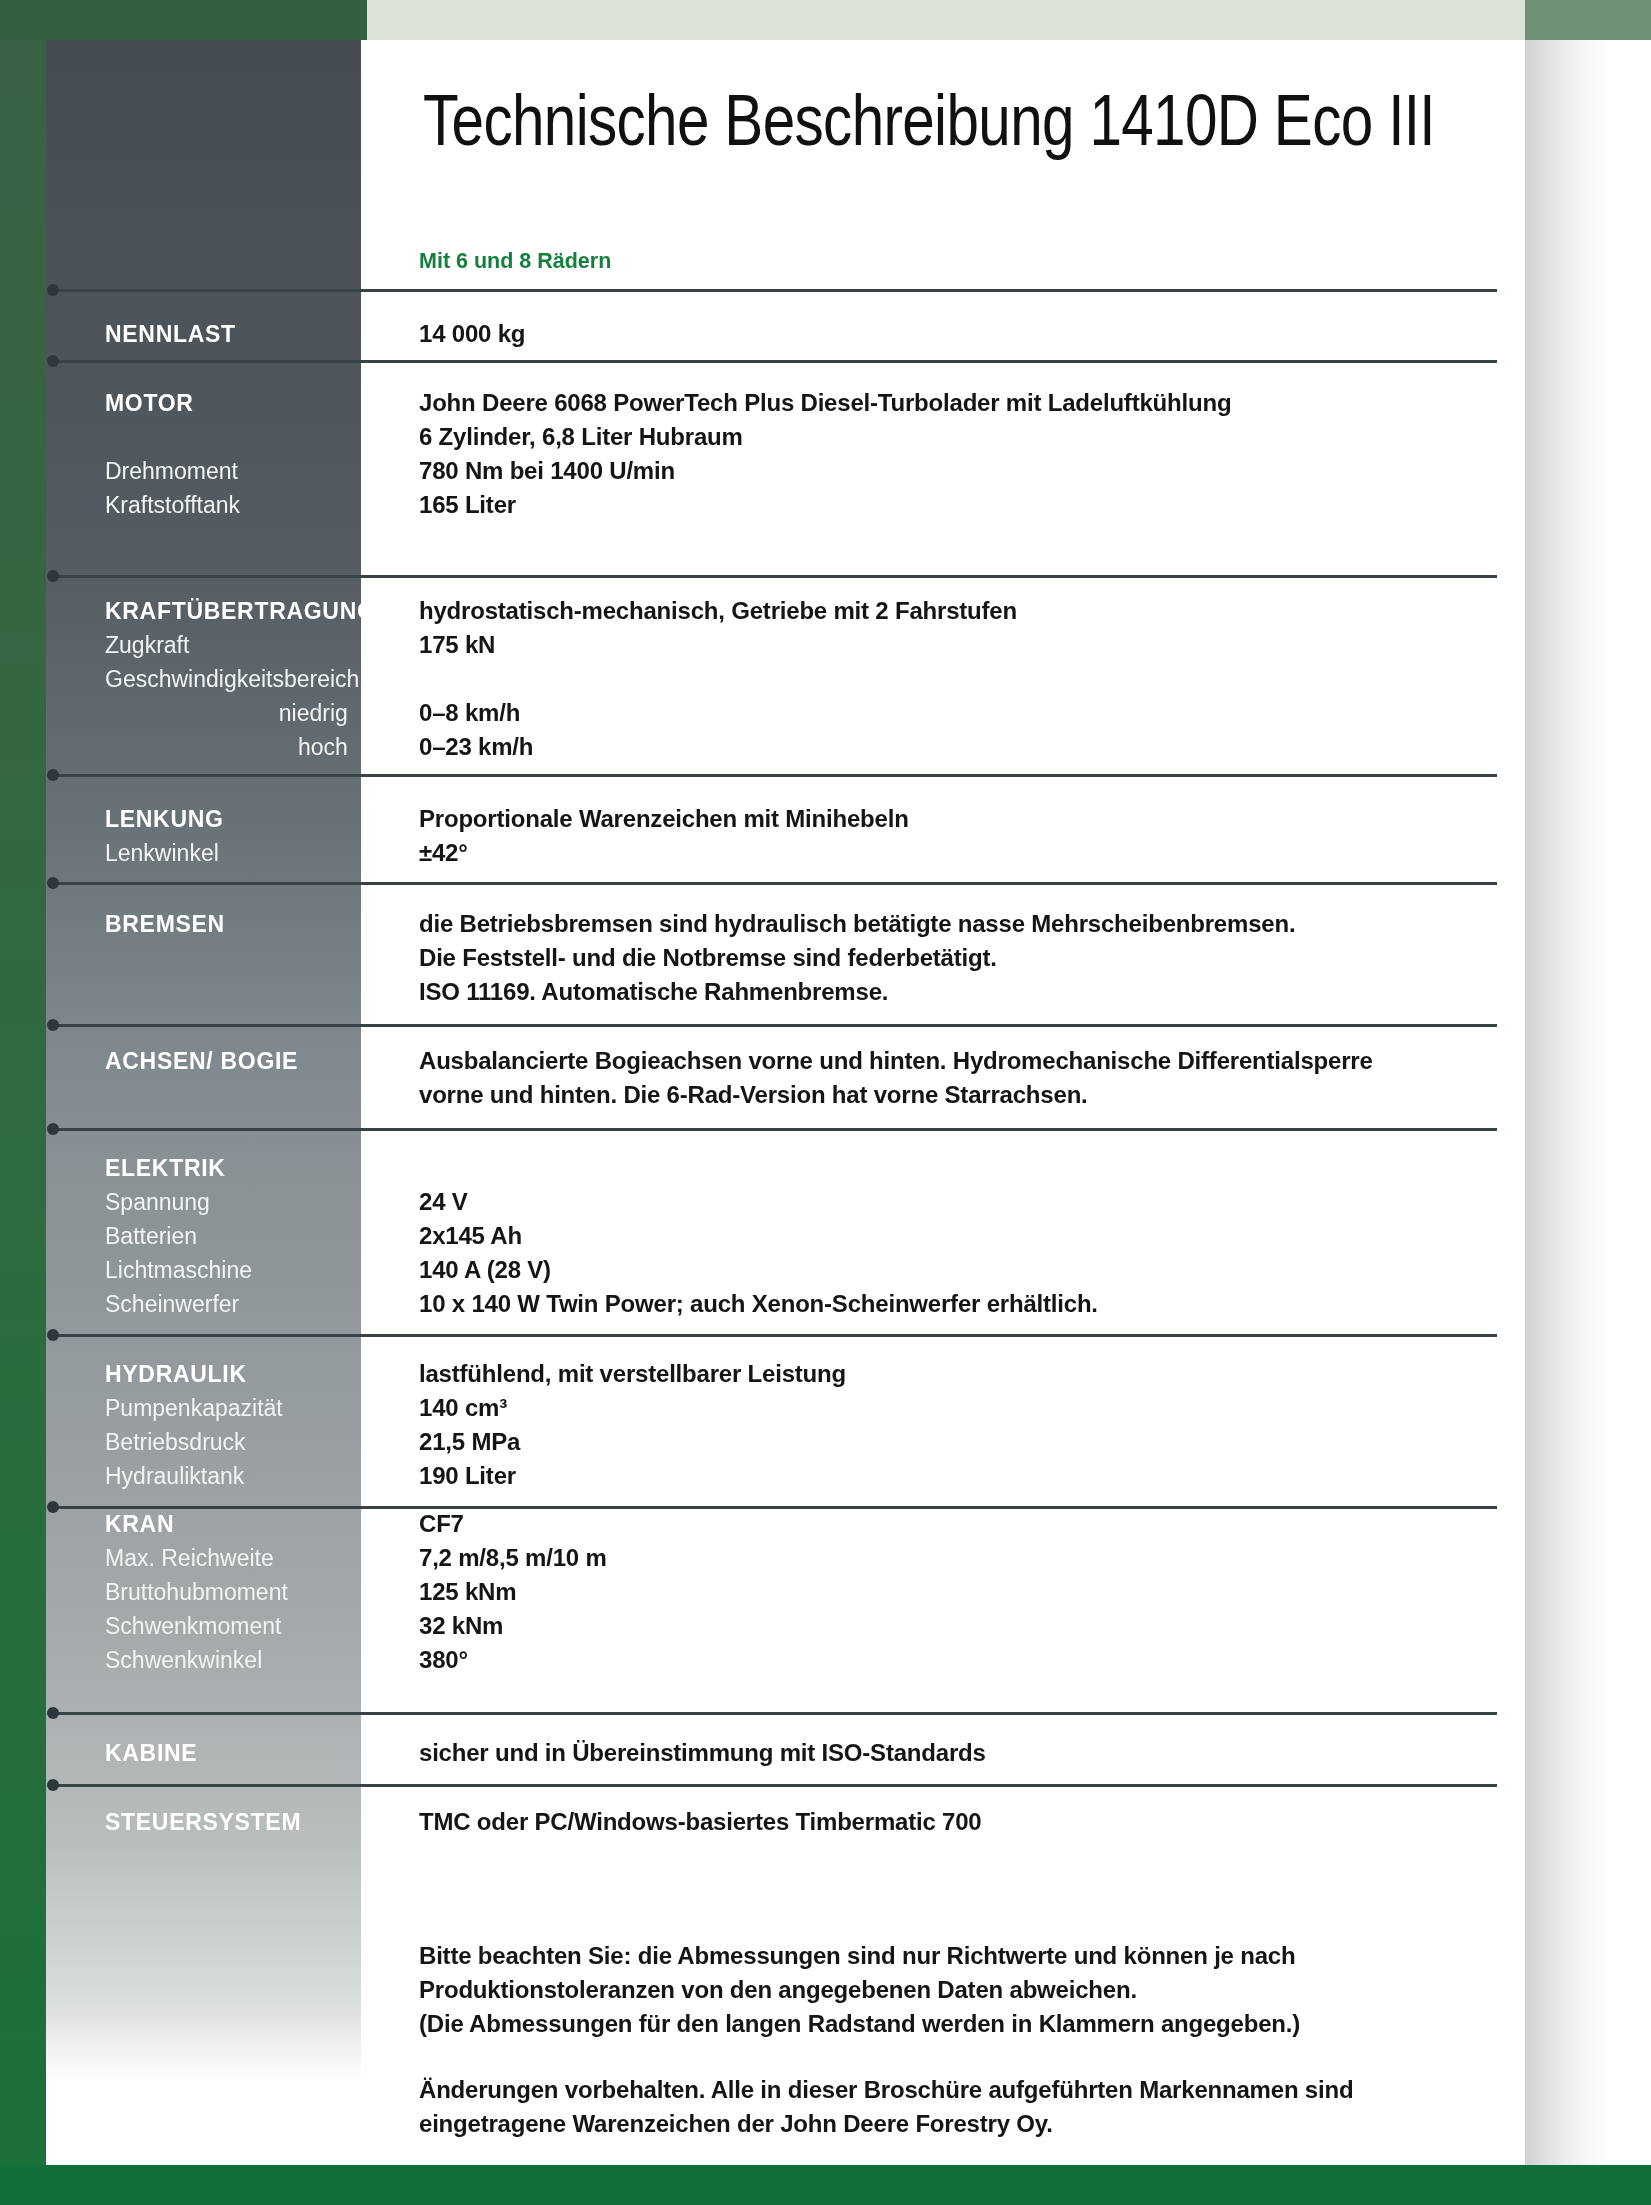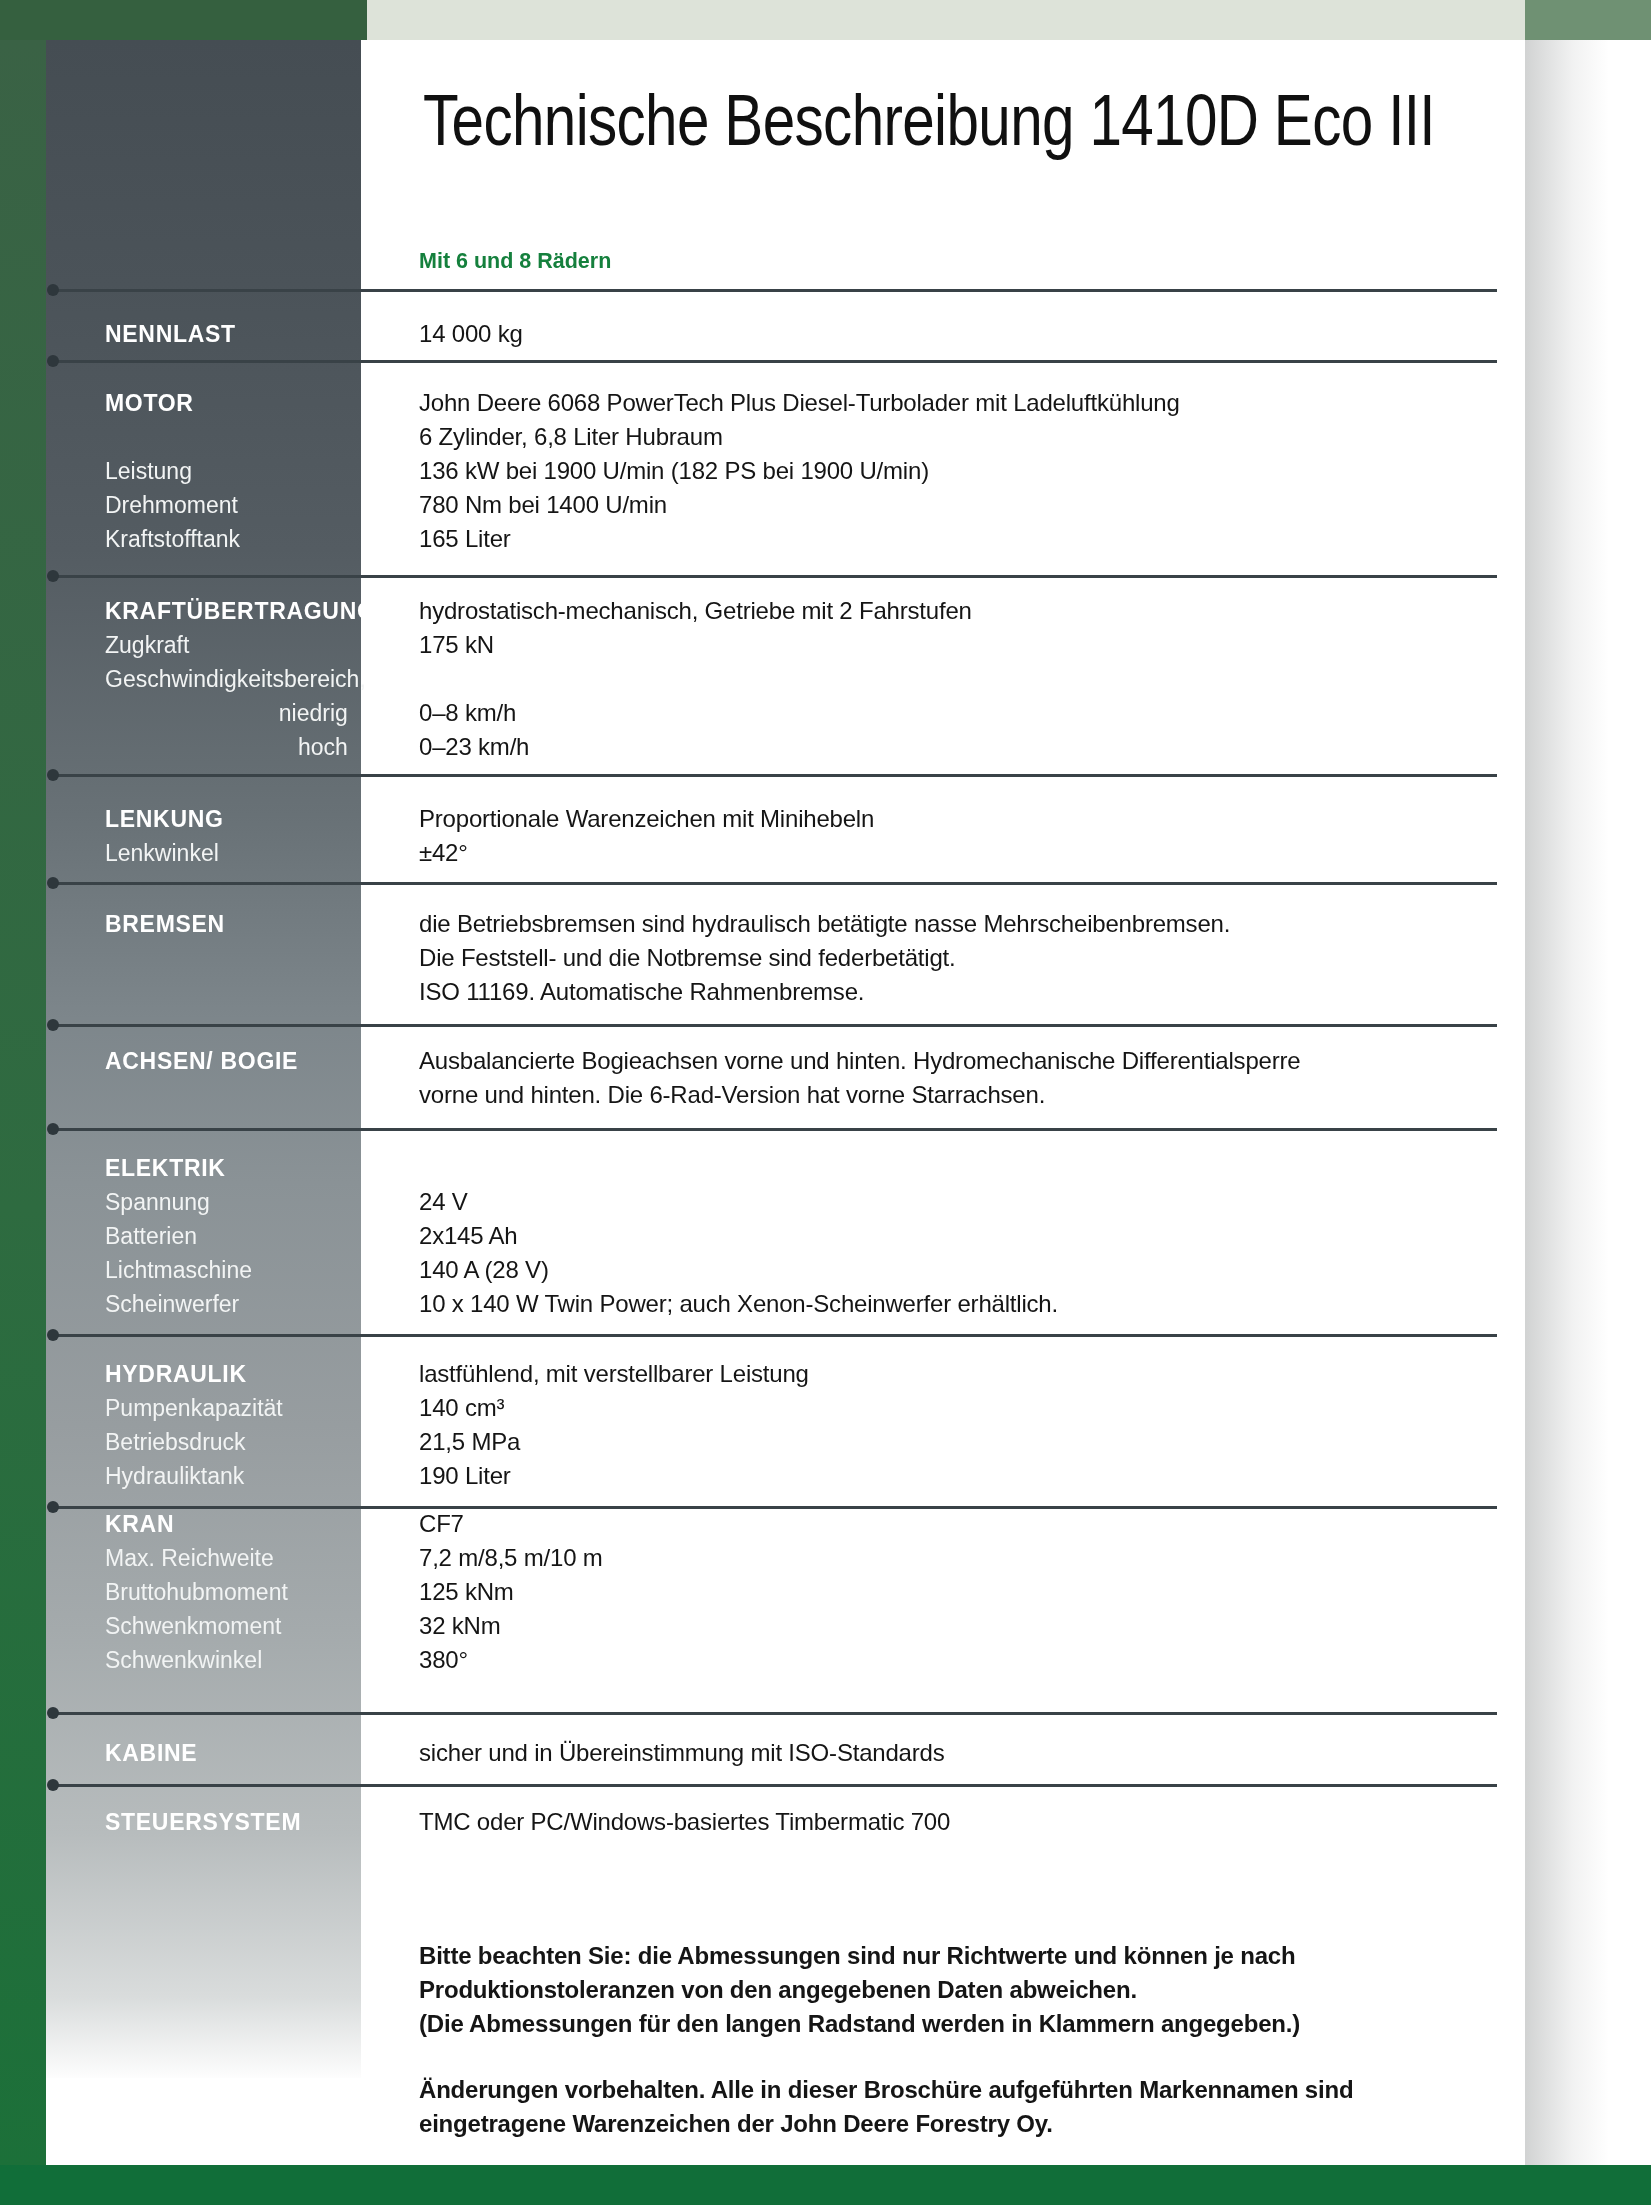--- a/index.html
+++ b/index.html
@@ -61,21 +61,21 @@
   .section{position:absolute;left:0;width:1552px;}
   .row{position:relative;height:34px;}
   .lbl{
     position:absolute;left:105px;width:256px;display:block;
     font-size:23px;color:#f2f4f4;line-height:34px;white-space:nowrap;
   }
   .lbl.h{font-weight:bold;color:#ffffff;letter-spacing:0.7px;}
   .lbl.r{text-align:right;padding-right:13.2px;box-sizing:border-box;white-space:nowrap;}
   .val{
     position:absolute;left:419px;width:1077px;display:block;
-    font-size:24px;font-weight:normal;color:#151515;letter-spacing:-0.2px;
+    font-size:24px;font-weight:bold;color:#151515;letter-spacing:-0.2px;
     line-height:34px;white-space:nowrap;
   }
 
   
   .notes{position:absolute;left:419px;width:1077px;}
   .note-line{
     display:block;height:34px;line-height:34px;
     font-size:24px;font-weight:bold;color:#151515;letter-spacing:-0.2px;white-space:nowrap;
   }
 </style>
@@ -140,24 +140,20 @@
   <div class="section" style="top:386px">
     <div class="row">
       <span class="lbl h">MOTOR</span>
       <span class="val">John Deere 6068 PowerTech Plus Diesel-Turbolader mit Ladeluftkühlung</span>
     </div>
     <div class="row">
       <span class="lbl"></span>
       <span class="val">6 Zylinder, 6,8 Liter Hubraum</span>
     </div>
     <div class="row">
-      <span class="lbl">Leistung</span>
-      <span class="val">136 kW bei 1900 U/min (182 PS bei 1900 U/min)</span>
-    </div>
-    <div class="row">
       <span class="lbl">Drehmoment</span>
       <span class="val">780 Nm bei 1400 U/min</span>
     </div>
     <div class="row">
       <span class="lbl">Kraftstofftank</span>
       <span class="val">165 Liter</span>
     </div>
   </div>
 
   <div class="section" style="top:594px">

